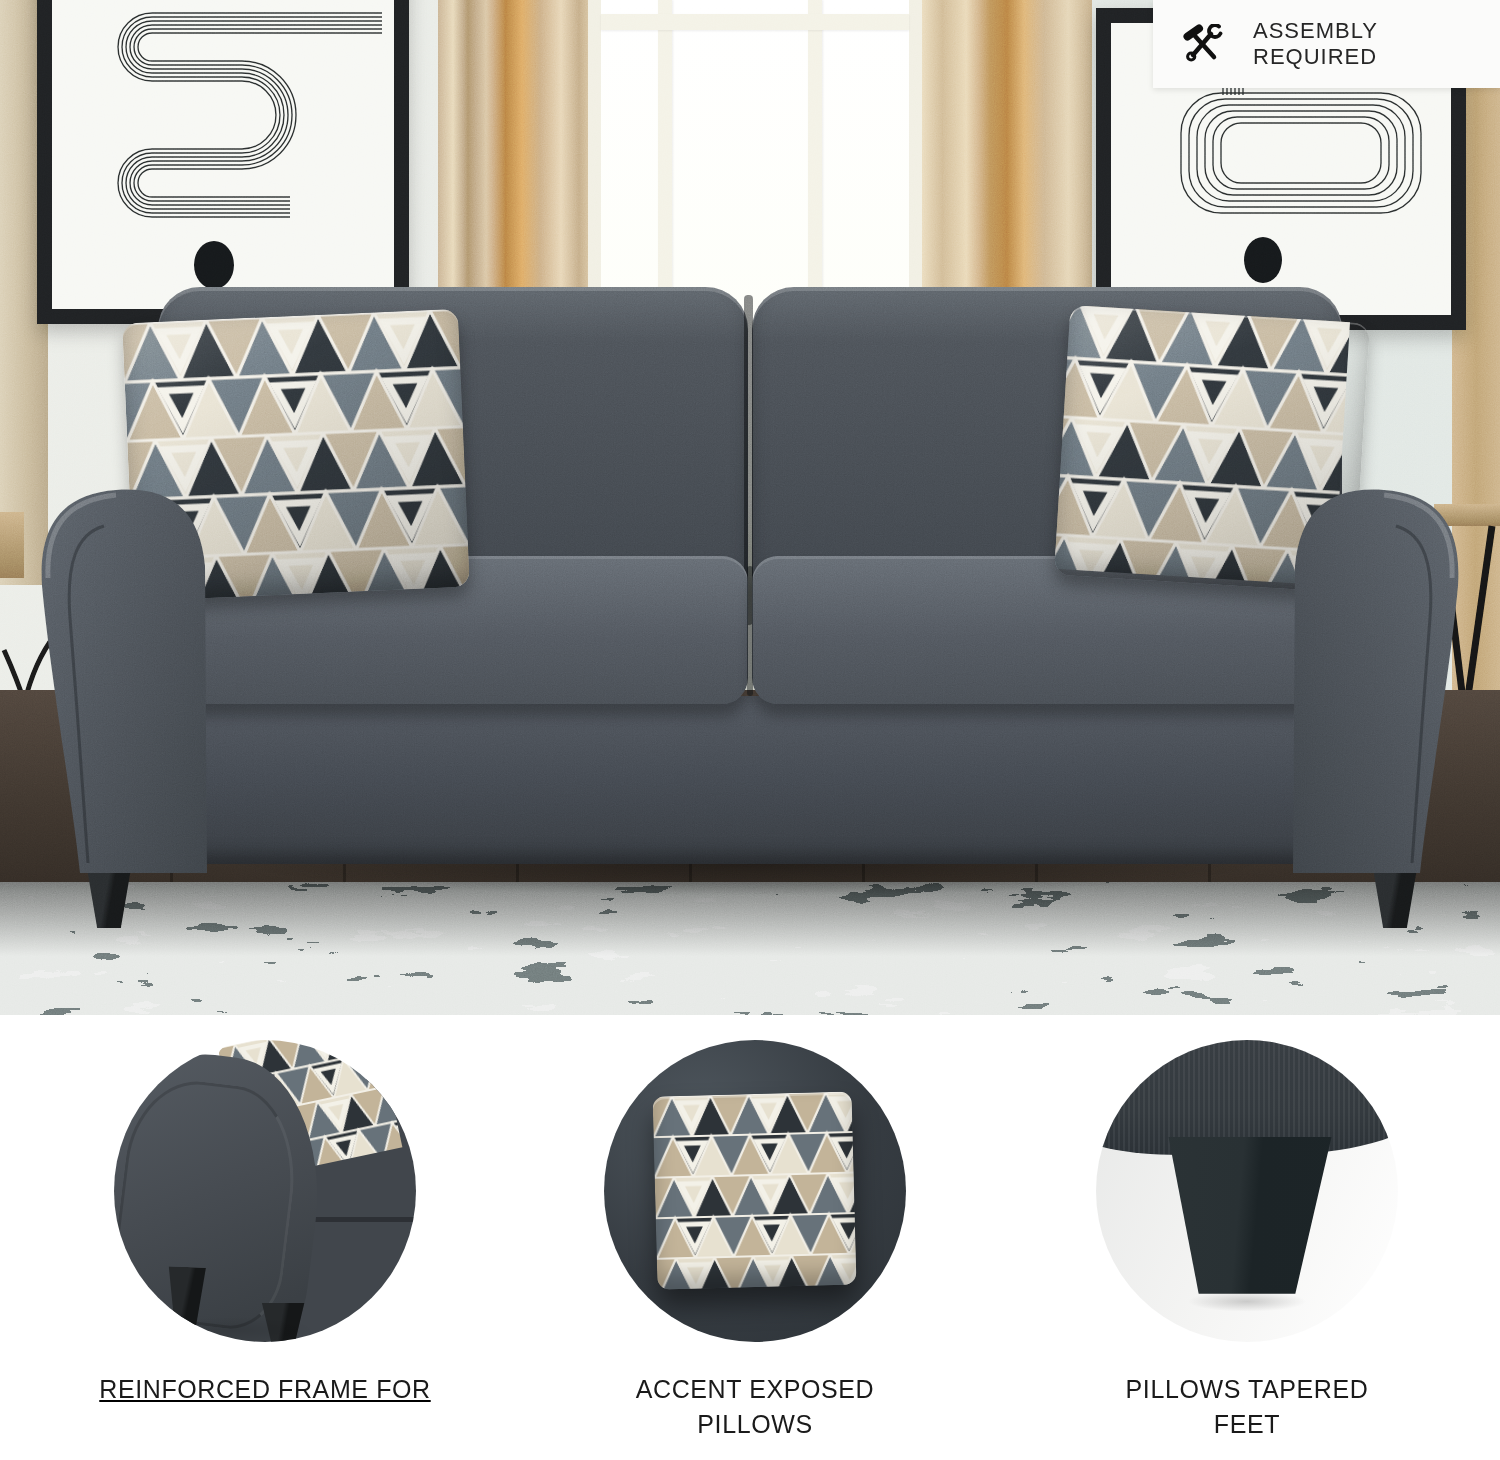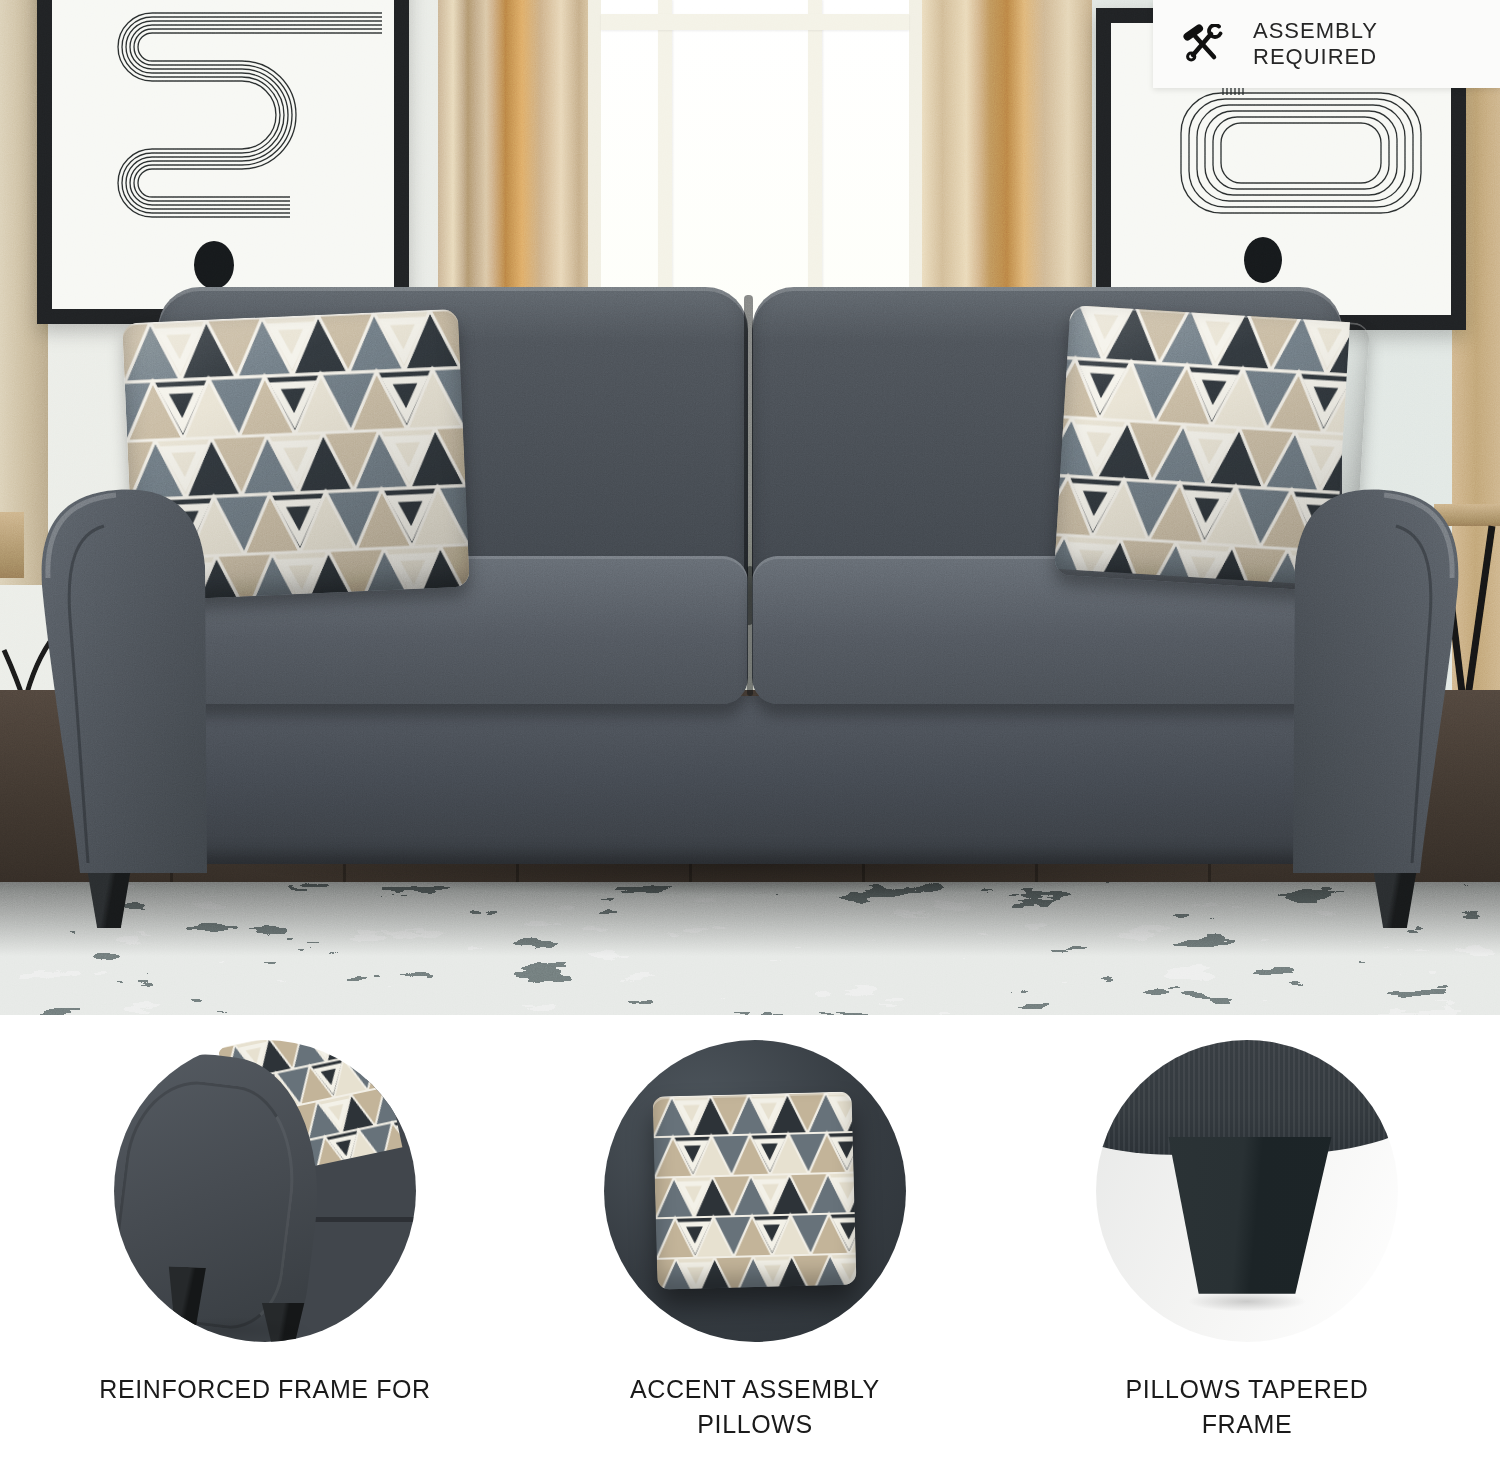--- a/index.html
+++ b/index.html
@@ -81,21 +81,21 @@
   .badge{left:1153px;top:0;width:347px;height:88px;background:var(--badge-bg,#fbfbfa);
     display:flex;align-items:center;box-shadow:0 2px 6px rgba(0,0,0,.10);}
   .badge-icon{margin-left:30px;width:40px;height:40px;flex:0 0 auto;}
   .badge-label{margin-left:30px;font-size:22px;letter-spacing:1px;color:#262626;}
 
   
   .grain{left:0;top:0;width:1500px;height:1015px;opacity:.5;mix-blend-mode:overlay;pointer-events:none;}
 
   
   .feature{position:absolute;top:1040px;width:420px;}
-  .f1{left:55px;} .f2{left:545px;} .f3{left:1037px;}
+  .f1{left:55px;text-decoration:underline;} .f2{left:545px;} .f3{left:1037px;}
   .circle{position:relative;width:302px;height:302px;margin:0 auto;border-radius:50%;overflow:hidden;background:#fff;}
   .caption{margin-top:30px;text-align:center;font-size:25px;line-height:35px;letter-spacing:.6px;color:var(--text,#1a1a1a);}
   .caption span{display:block;}
 
   
   .c1-back{position:absolute;right:-10%;top:13%;width:56%;height:86%;background:#41464c;border-radius:16% 0 0 10%;}
   .c1-back::after{content:"";position:absolute;left:0;top:53%;width:100%;height:5px;background:rgba(0,0,0,.30);}
   .c1-pillow{position:absolute;left:38%;top:-4%;width:60%;height:46%;transform:rotate(-12deg);border-radius:10px;overflow:hidden;}
   .c1-arm{position:absolute;left:-7%;top:5%;width:74%;height:104%;transform:rotate(7deg);
     border-radius:46% 44% 34% 26% / 42% 50% 30% 22%;
@@ -321,30 +321,30 @@
 
   <div class="feature f2">
     <div class="circle c2">
       <div class="c2-pillow">
         <svg width="100%" height="100%" viewBox="0 0 200 194">
             <rect width="290" height="282" fill="url(#tri)" transform="scale(.69)"></rect>
           </svg>
       </div>
     </div>
     <div class="caption">
-      <span>ACCENT ASSEMBLY</span>
+      <span>ACCENT EXPOSED</span>
       <span>PILLOWS</span>
     </div>
   </div>
 
   <div class="feature f3">
     <div class="circle c3">
       <div class="c3-fabric"></div>
       <div class="c3-foot"></div>
       <div class="c3-shadow"></div>
     </div>
     <div class="caption">
       <span>PILLOWS TAPERED</span>
-      <span>FRAME</span>
+      <span>FEET</span>
     </div>
   </div>
 
 </div>
 
 </body></html>

